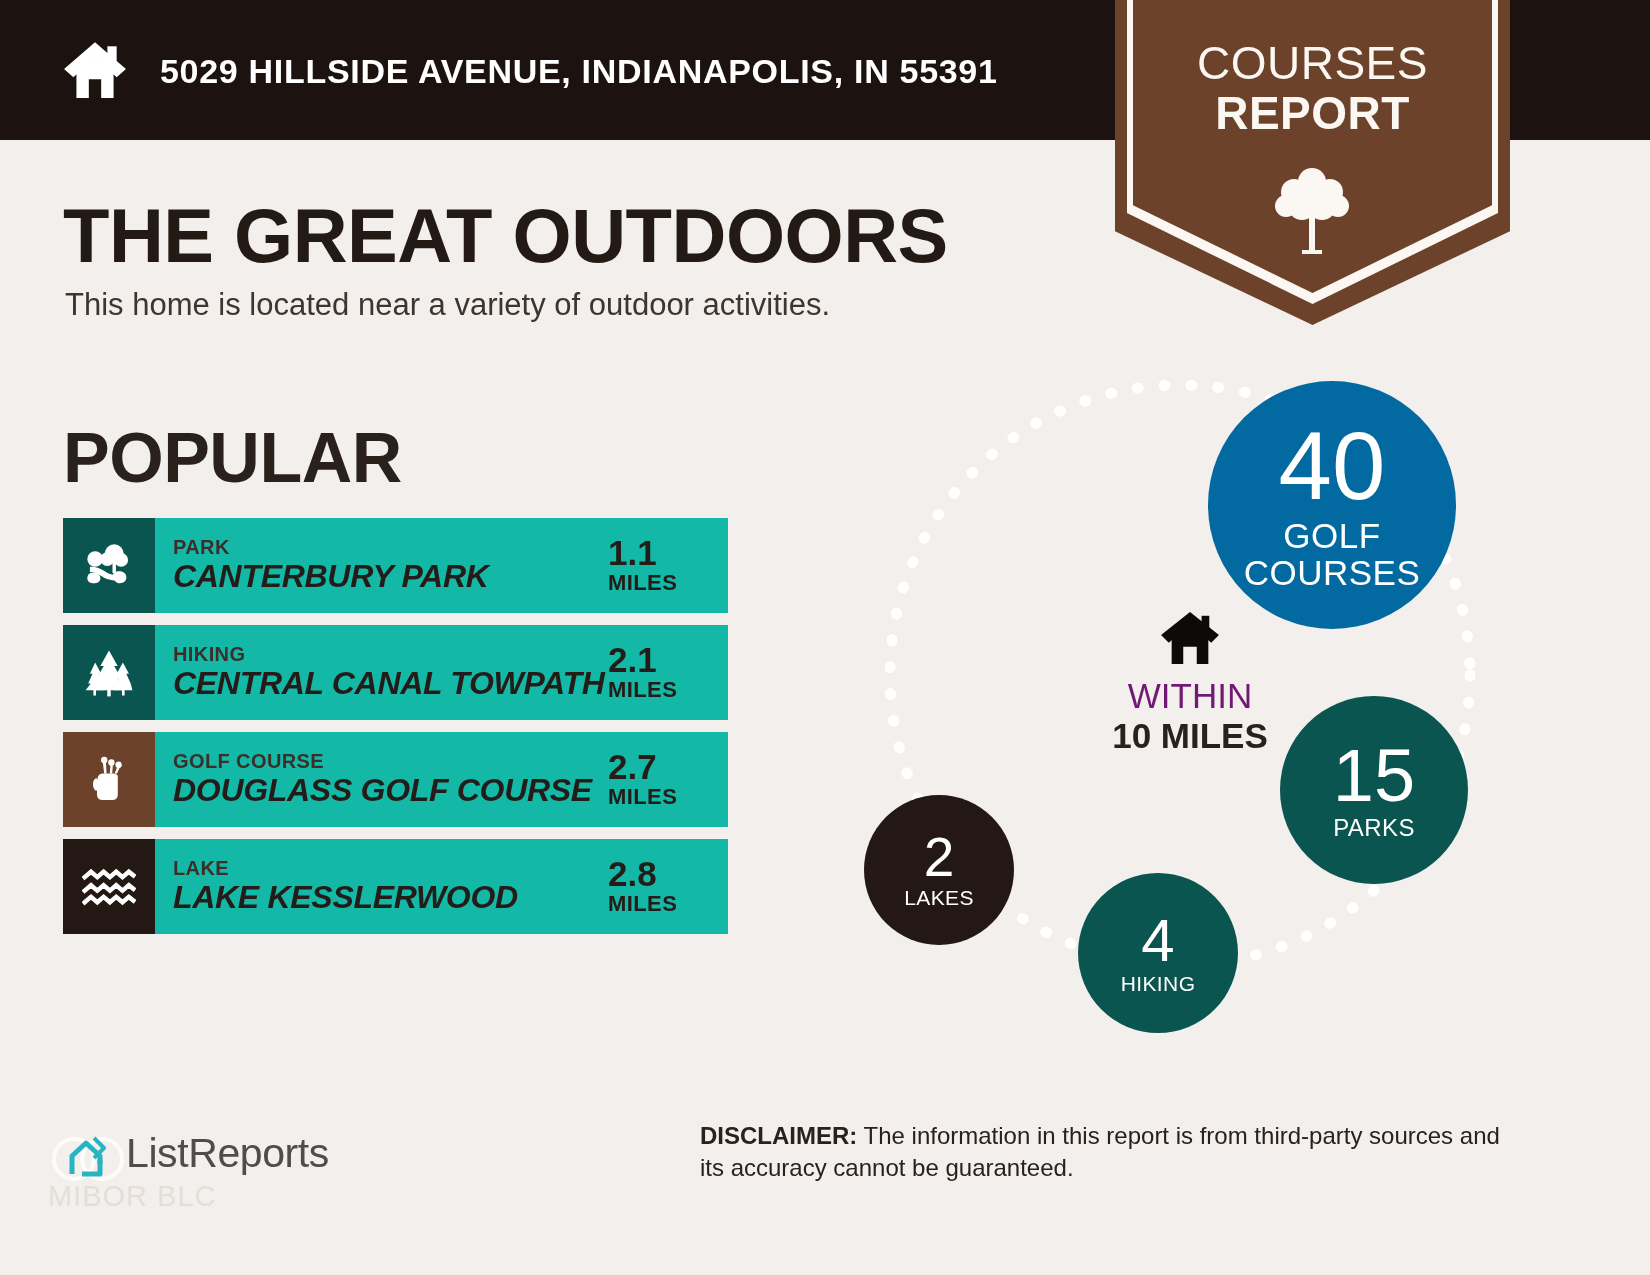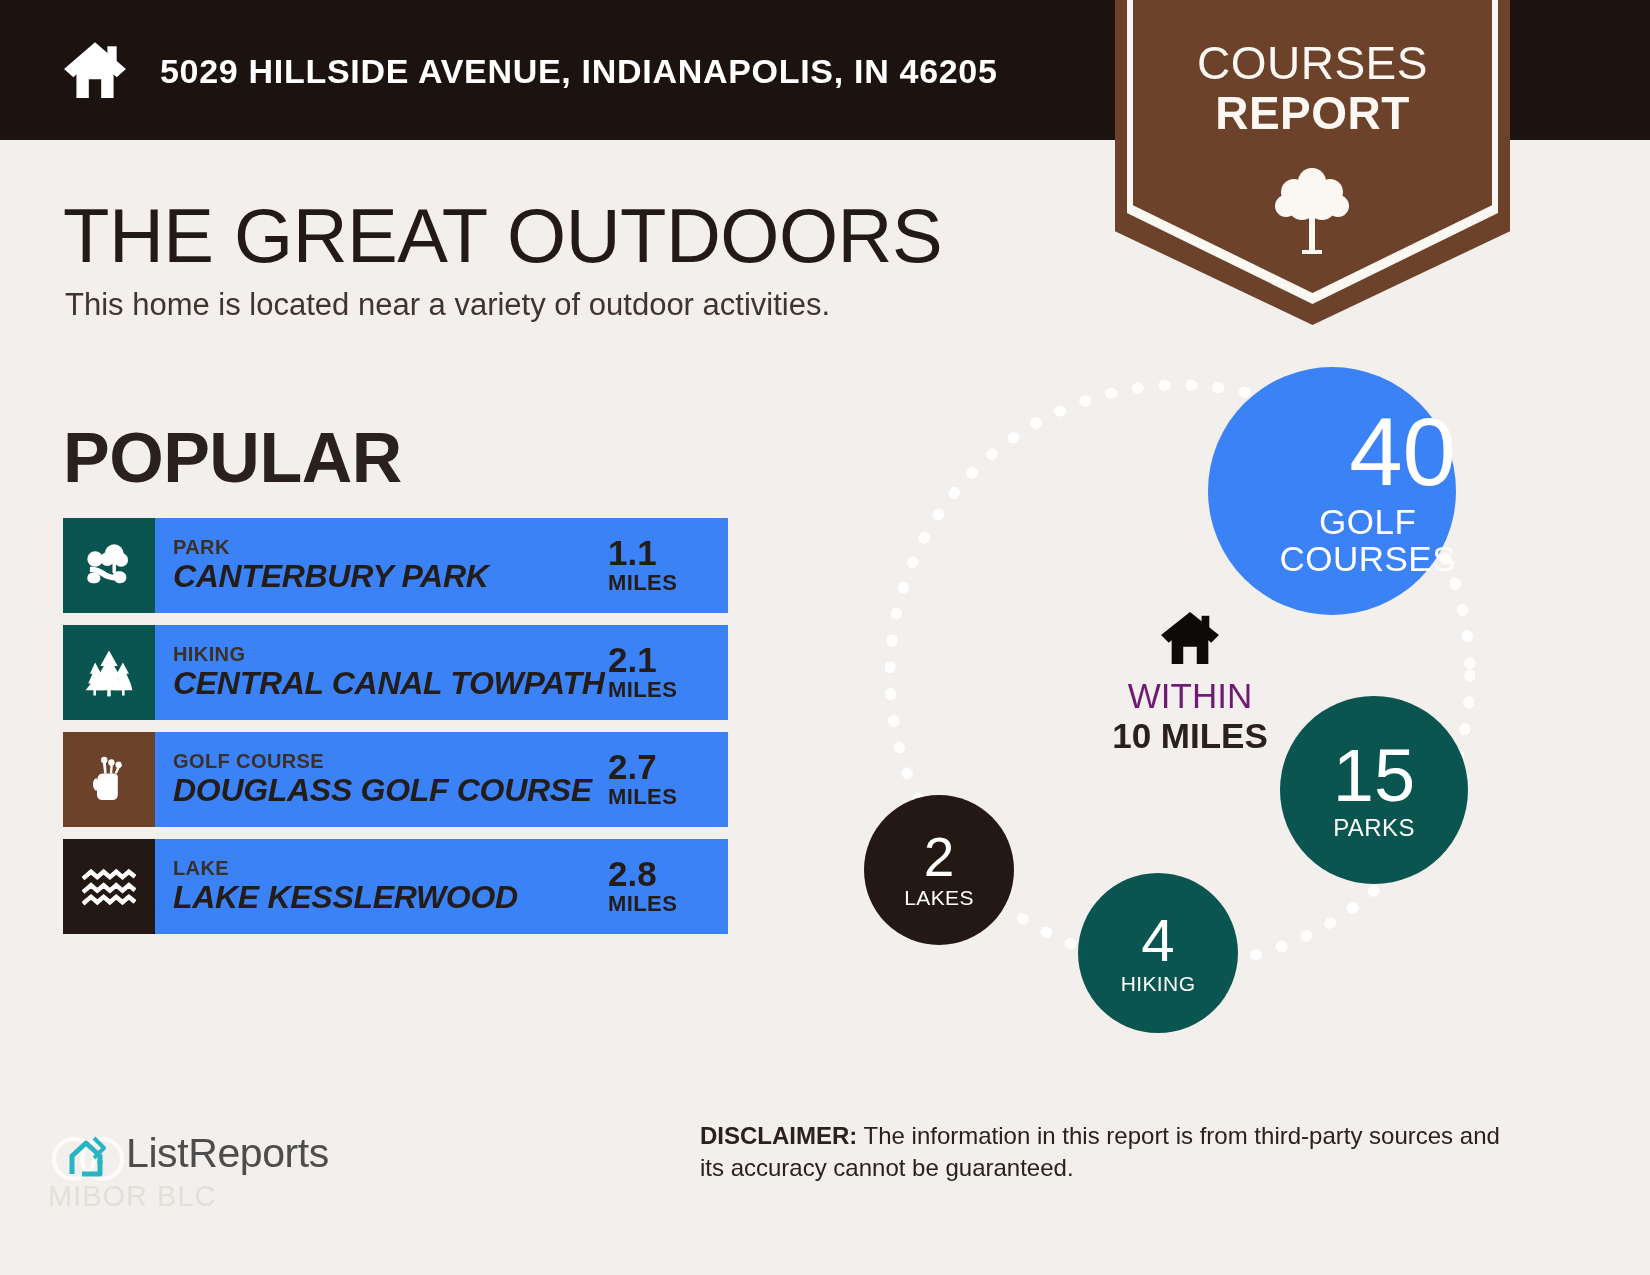--- a/index.html
+++ b/index.html
@@ -86,21 +86,21 @@
     position: absolute;
     left: 1272px; top: 166px;
     width: 80px; height: 88px;
   }
 
   
   .main-title {
     position: absolute;
     left: 63px; top: 192px;
     font-size: 76px;
-    font-weight: normal;
+    font-weight: bold;
     color: #231a16;
     letter-spacing: -0.5px;
     white-space: nowrap;
   }
   .subtitle {
     position: absolute;
     left: 65px; top: 287px;
     font-size: 31px;
     color: #40342e;
     white-space: nowrap;
@@ -117,21 +117,21 @@
   
   .list {
     position: absolute;
     left: 63px; top: 518px;
     width: 665px;
   }
   .list-row {
     position: relative;
     height: 95px;
     margin-bottom: 12px;
-    background: #3b82f6;
+    background: #14b8a6;
     display: flex;
     align-items: stretch;
   }
   .row-icon {
     width: 92px;
     min-width: 92px;
     display: flex;
     align-items: center;
     justify-content: center;
   }
@@ -206,24 +206,23 @@
   .bubble-num {
     font-weight: normal;
     line-height: 1;
   }
   .bubble-label {
     font-weight: normal;
     line-height: 1.05;
   }
 
   .bub-golf {
-    left: 368px; top: 12px;
+    left: 368px; top: 26px;
     width: 248px; height: 248px;
-    background: #3b82f6;
-    align-items: flex-end;
+    background: #0369a1;
   }
   .bub-golf .bubble-num { font-size: 96px; margin-bottom: 4px; }
   .bub-golf .bubble-label { font-size: 35px; letter-spacing: 0.5px; }
 
   .bub-parks {
     left: 440px; top: 341px;
     width: 188px; height: 188px;
     background: #0a5550;
   }
   .bub-parks .bubble-num { font-size: 74px; margin-bottom: 2px; }
@@ -302,21 +301,21 @@
 <div id="page">
 
   <div class="header-bar"></div>
   <div class="home-icon-header">
     <svg viewBox="0 0 64 64" width="66" height="66">
       <path fill="#ffffff" d="M32 6 L62 32 L53 40 L53 40 L32 21 L11 40 L2 32 Z"></path>
       <path fill="#ffffff" d="M14 36 L32 20 L50 36 L50 60 L38 60 L38 42 L26 42 L26 60 L14 60 Z"></path>
       <rect fill="#ffffff" x="44" y="10" width="9" height="16"></rect>
     </svg>
   </div>
-  <div class="header-address">5029 HILLSIDE AVENUE, INDIANAPOLIS, IN 46205</div>
+  <div class="header-address">5029 HILLSIDE AVENUE, INDIANAPOLIS, IN 55391</div>
 
   <div class="badge"></div>
   <div class="badge-inner-line"></div>
   <div class="badge-inner-fill"></div>
   <div class="badge-title">
     <span>COURSES</span>
     <span class="l2">REPORT</span>
   </div>
   <div class="badge-tree">
     <svg viewBox="0 0 80 88" width="80" height="88">

